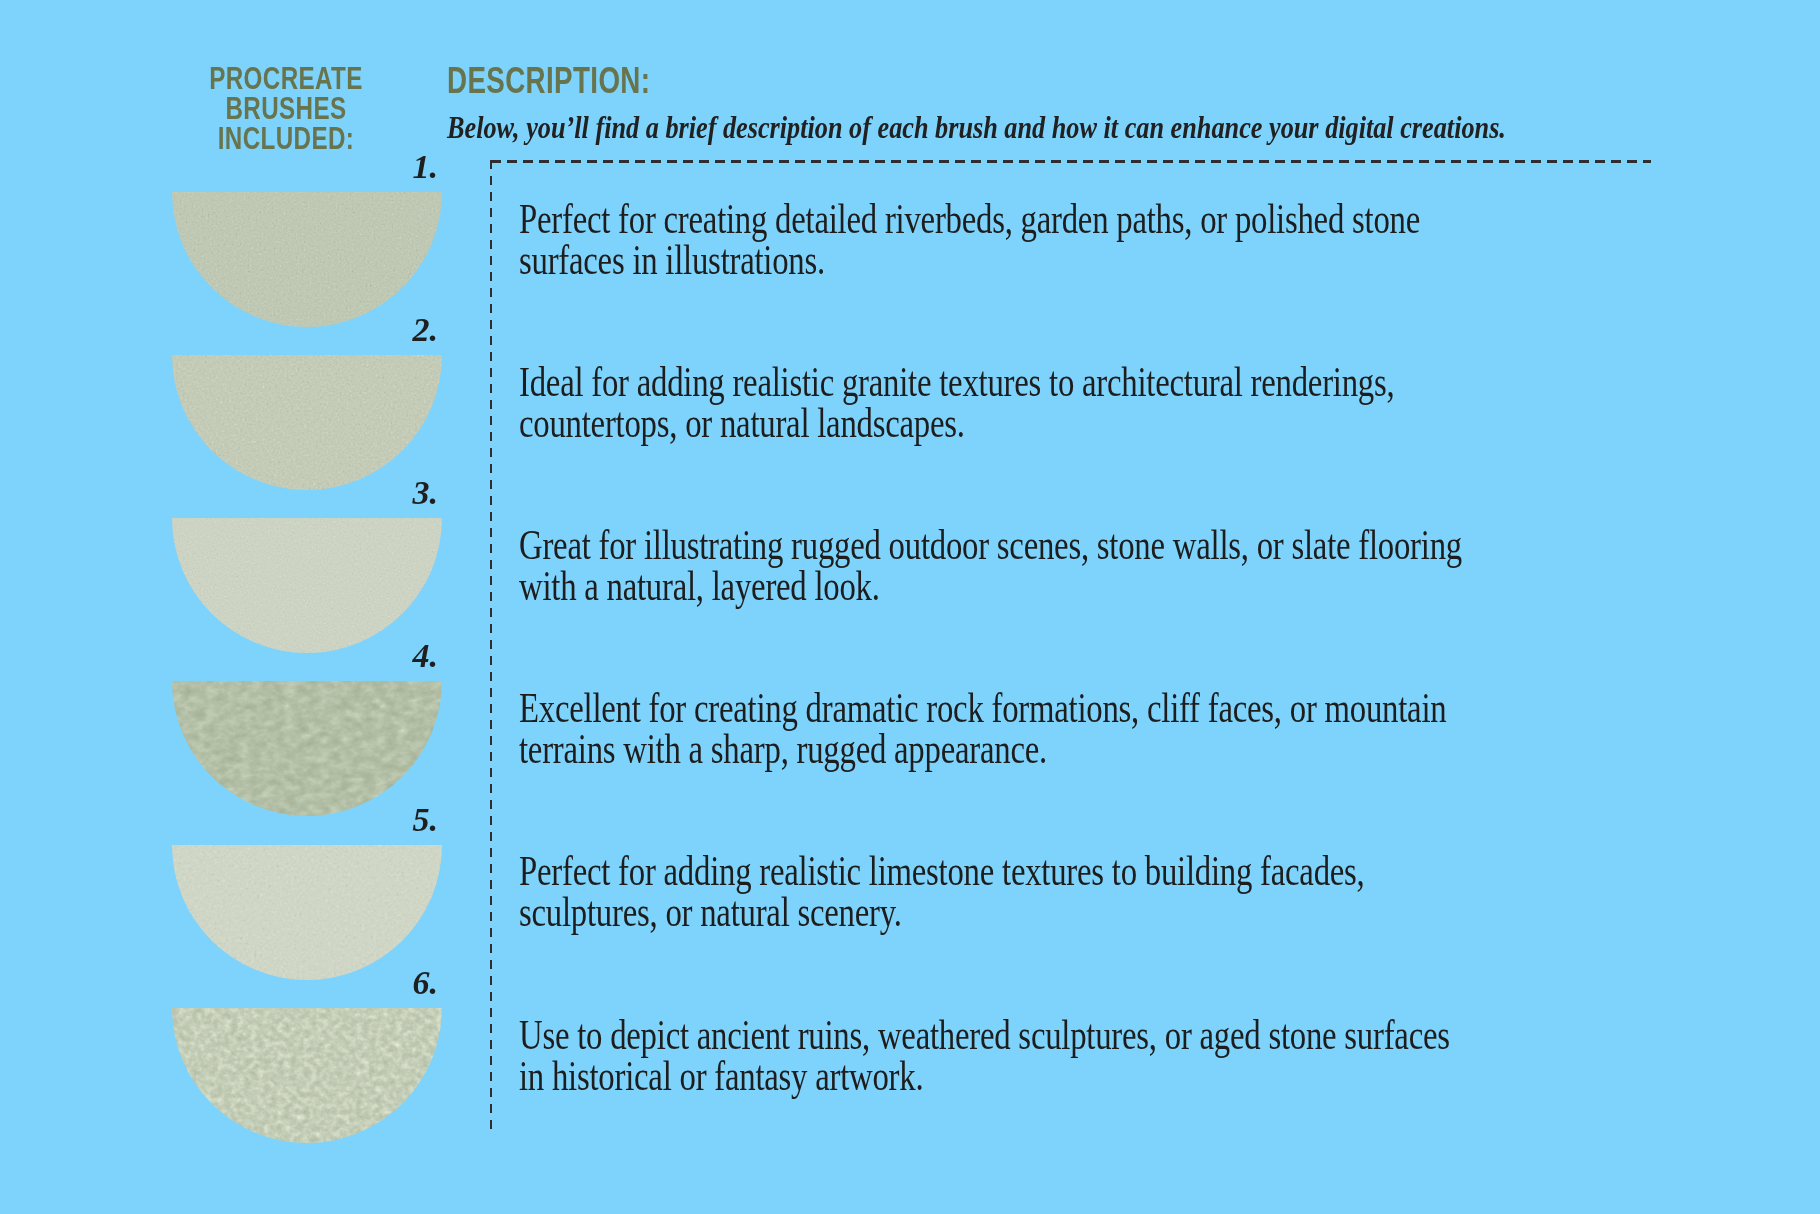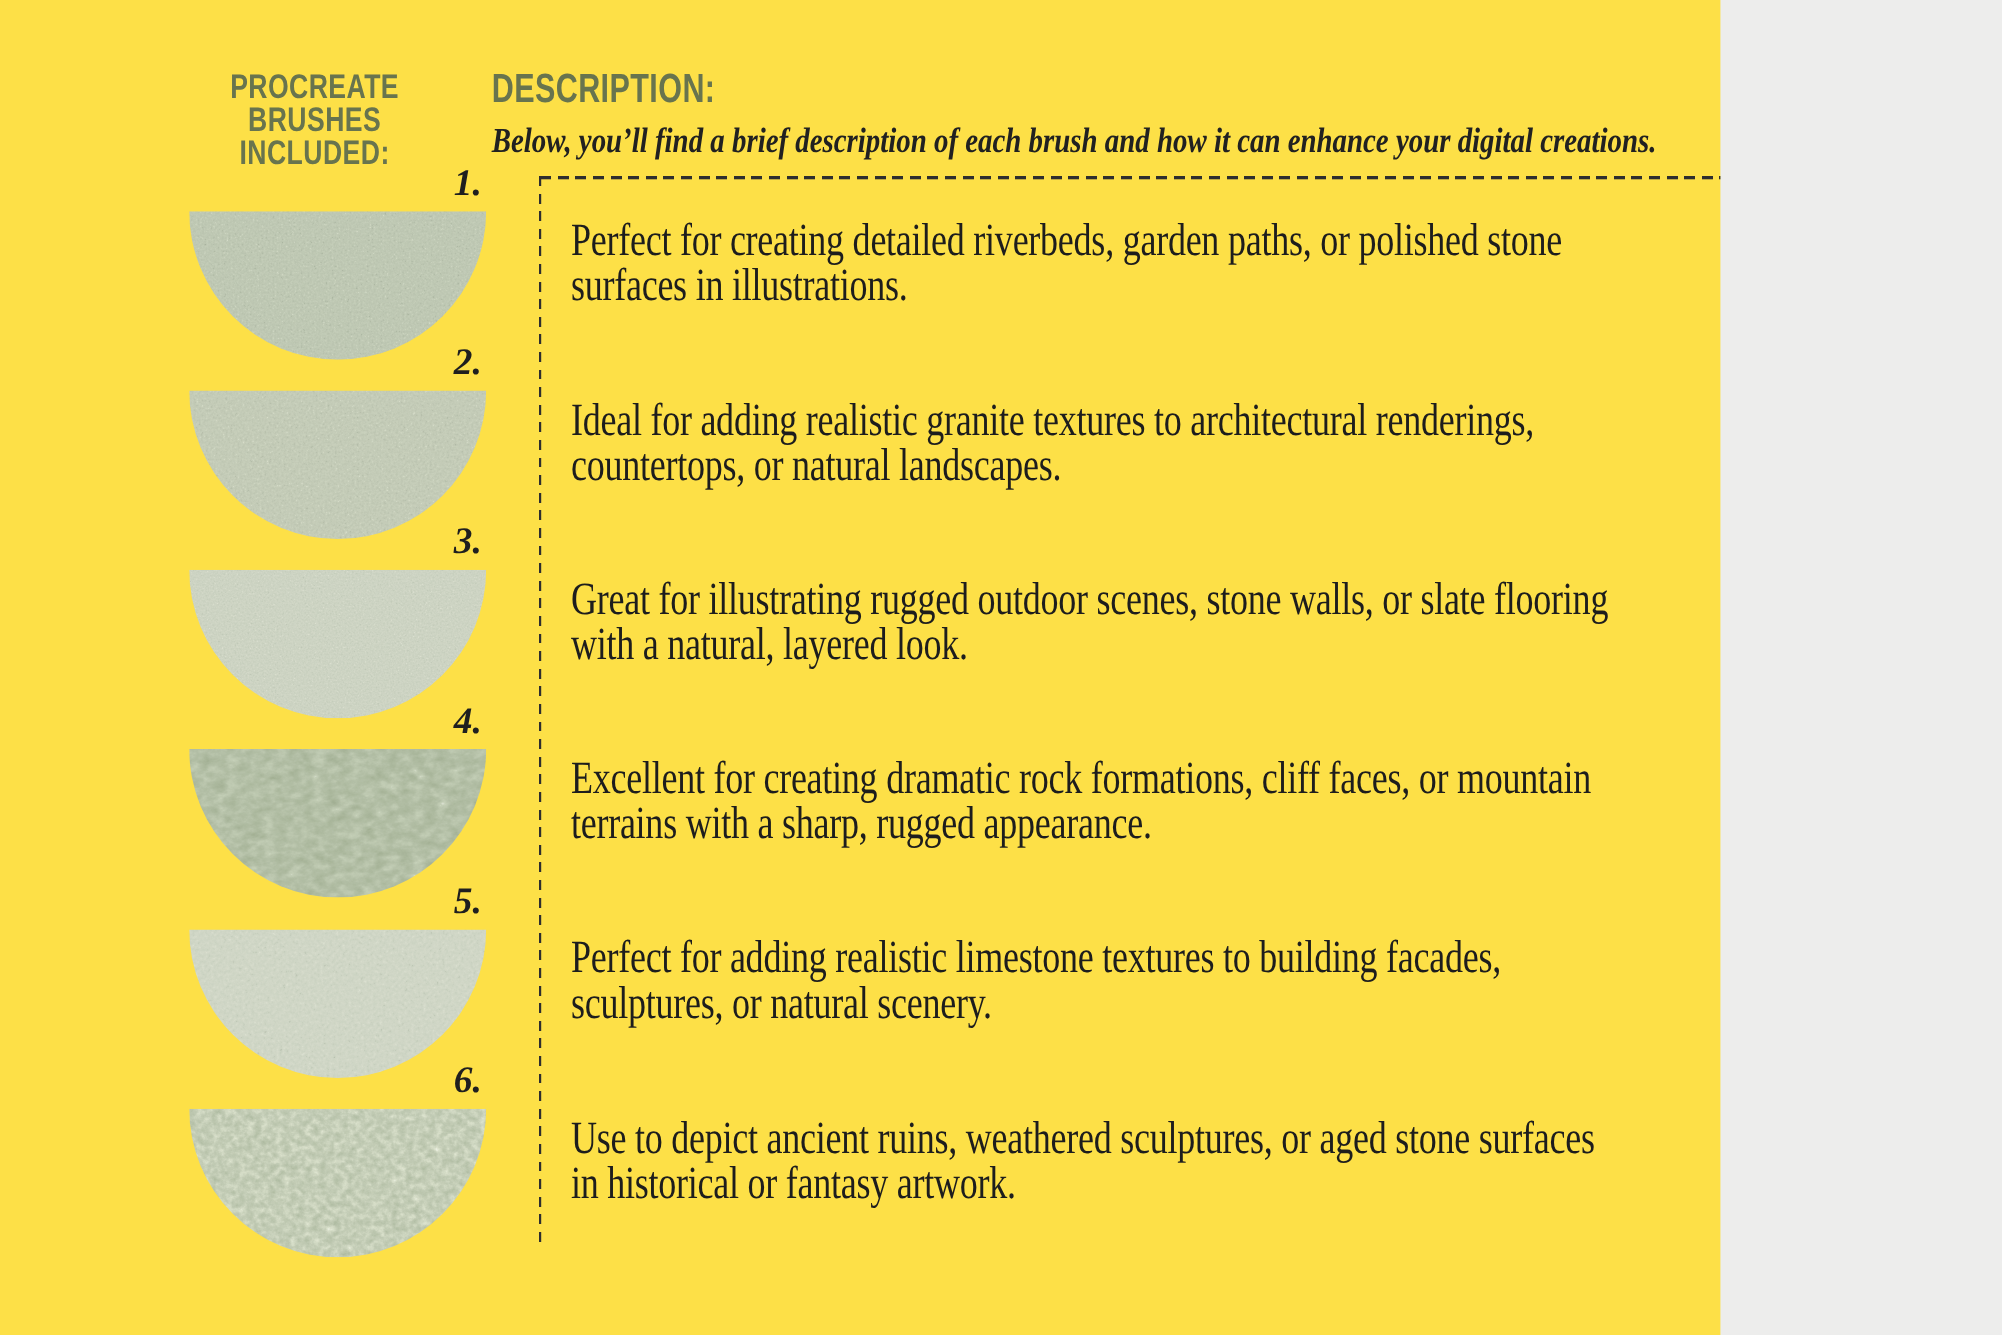--- a/index.html
+++ b/index.html
@@ -1,17 +1,17 @@
 <!DOCTYPE html>
 <html><head>
 <meta charset="utf-8">
 <style>
   html,body { margin:0; padding:0; background:#EDEDEC; }
   .canvas {
-    position:relative; width:1564px; height:1214px; background:#fde047;
+    position:relative; width:1820px; height:1214px; background:#7dd3fc;
     overflow:hidden; font-family:"Liberation Serif", serif;
   }
 
   
   .brand-header {
     position:absolute; left:150px; top:64px; width:272px; text-align:center;
     transform:scaleX(0.78); transform-origin:50% 0;
     color:#68744E; font-family:"Liberation Sans", sans-serif;
     font-weight:700; font-size:31px; line-height:30px; letter-spacing:0.5px;
   }

